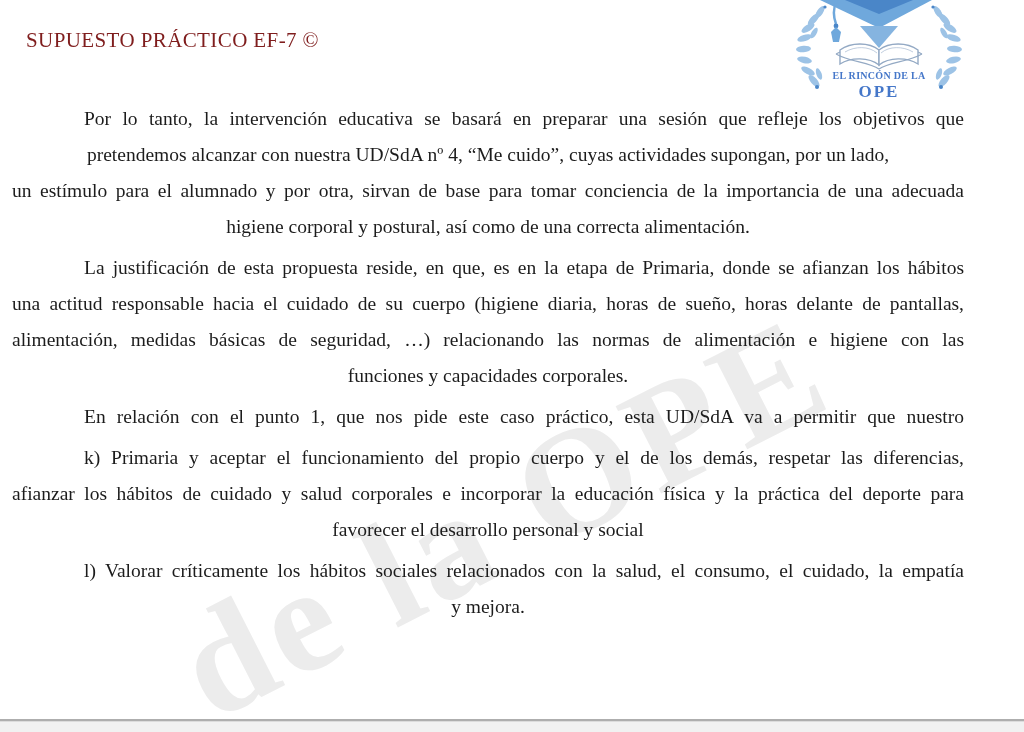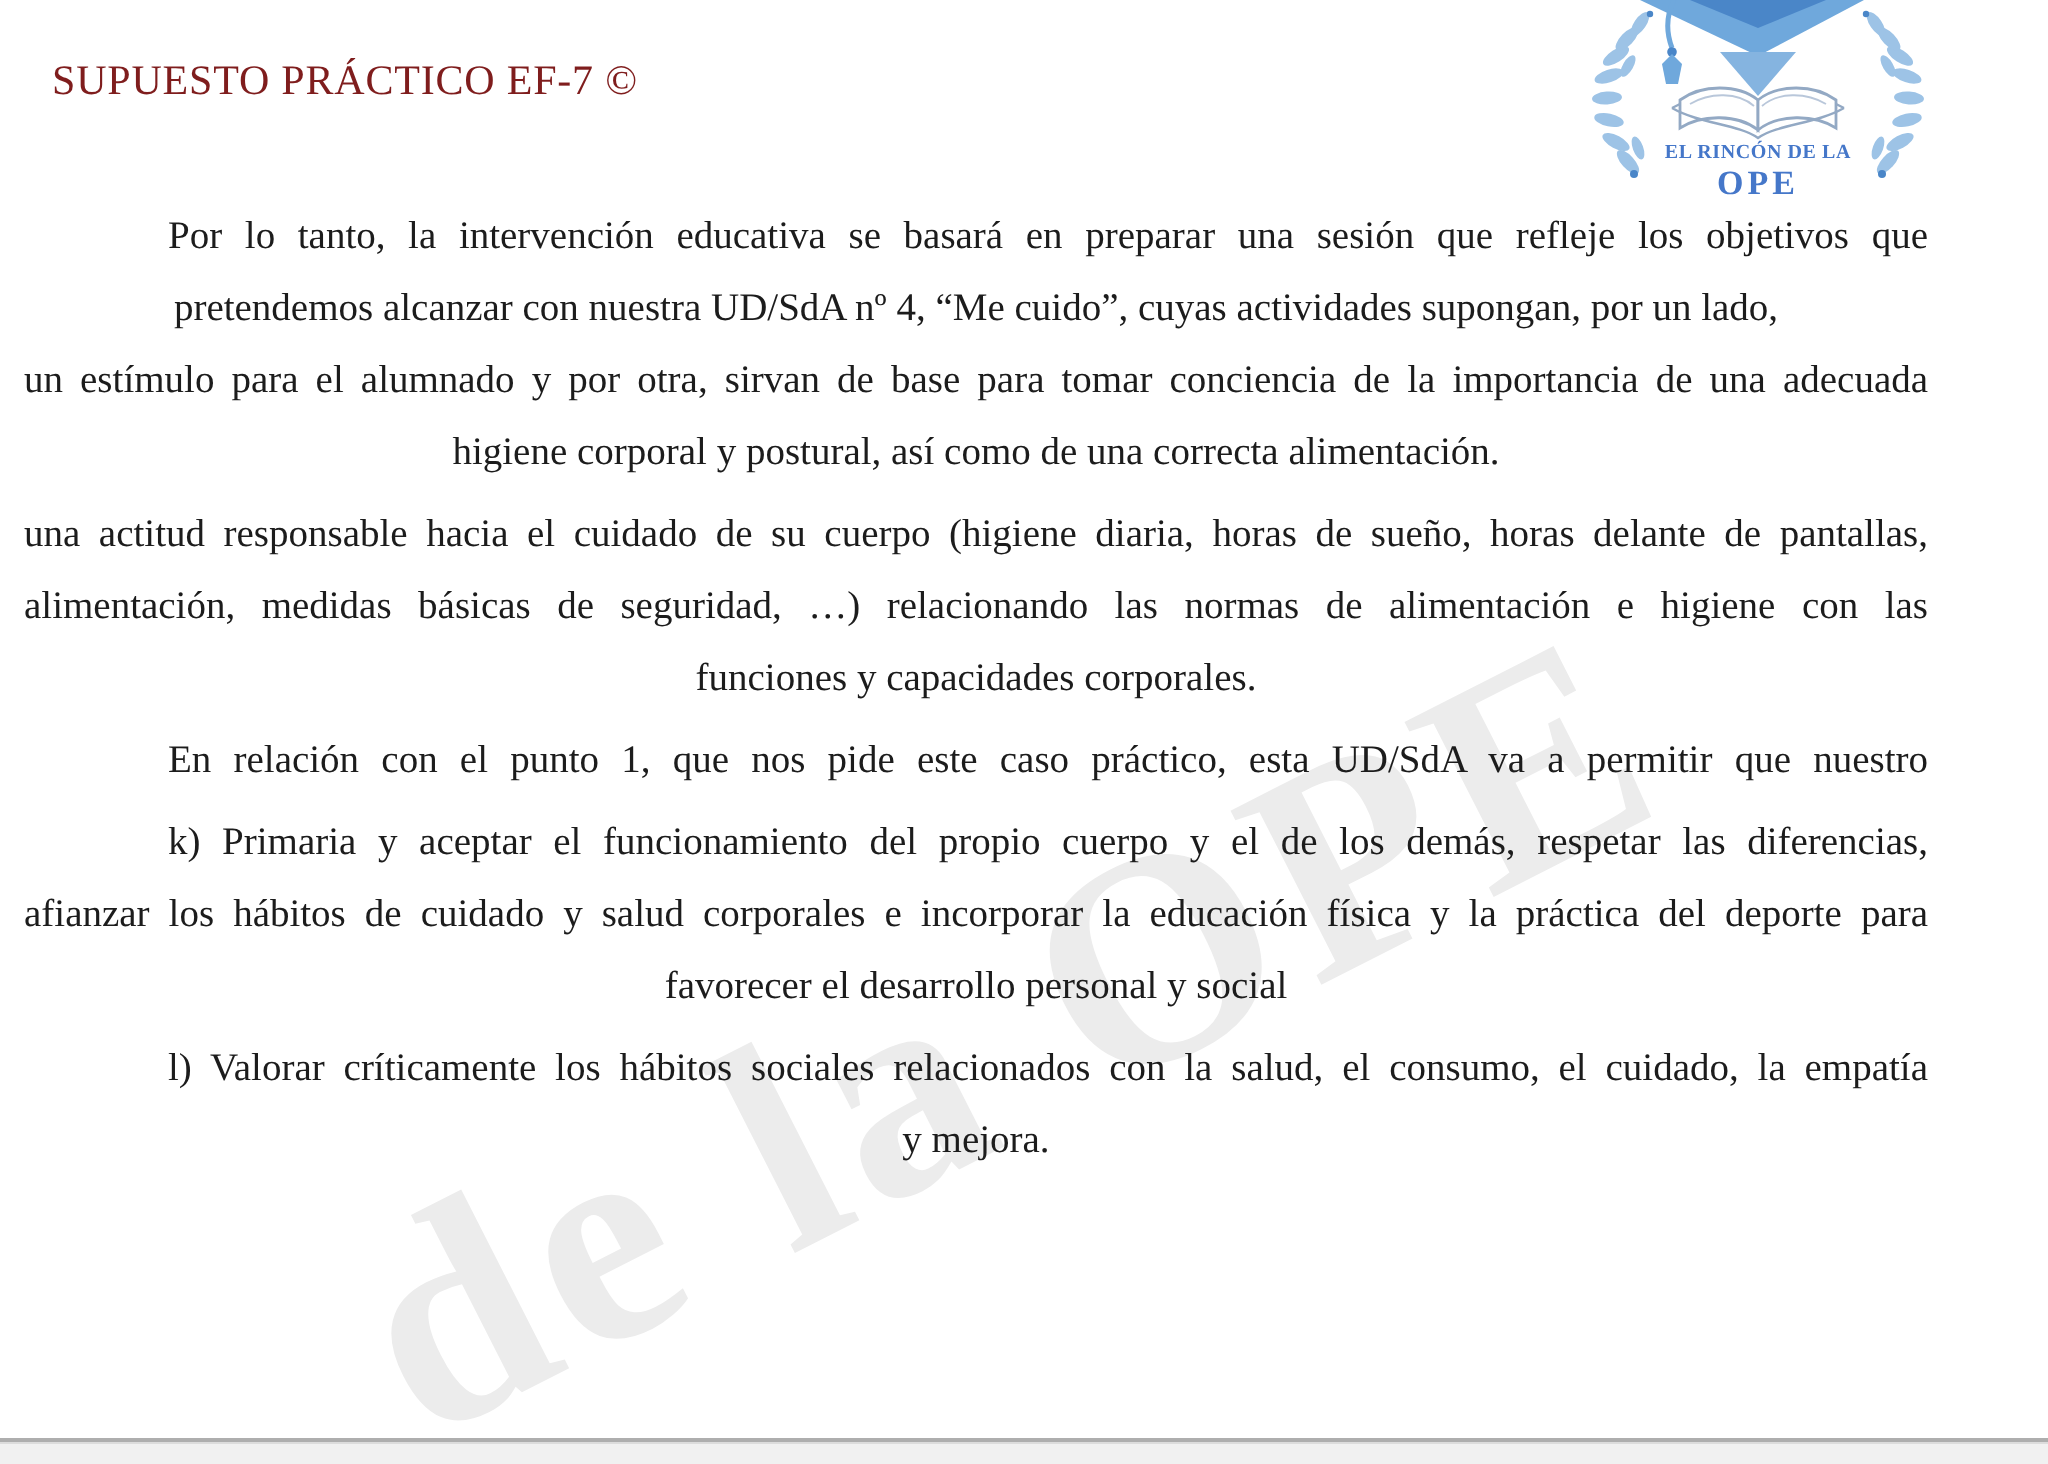--- a/index.html
+++ b/index.html
@@ -95,20 +95,21 @@
 </svg>
 
 <div class="doc">
     <div class="para">
       <div class="line just ind"><span>Por lo tanto, la </span><span class="b">intervención educativa</span><span> se basará en preparar una sesión que refleje los objetivos que</span></div>
       <div class="line"><span>pretendemos alcanzar con nuestra </span><span class="b">UD/SdA nº 4, “Me cuido”,</span><span> cuyas actividades supongan, por un lado,</span></div>
       <div class="line just"><span>un estímulo para el alumnado y por otra, sirvan de base para tomar conciencia de la importancia de una adecuada</span></div>
       <div class="line"><span>higiene corporal y postural, así como de una correcta alimentación.</span></div>
     </div>
     <div class="para">
+      <div class="line just ind"><span>La justificación de esta propuesta reside, en que, es en la etapa de Primaria, donde se afianzan los hábitos</span></div>
       <div class="line just"><span>una actitud responsable hacia el cuidado de su cuerpo (higiene diaria, horas de sueño, horas delante de pantallas,</span></div>
       <div class="line just"><span>alimentación, medidas básicas de seguridad, …) relacionando las normas de alimentación e higiene con las</span></div>
       <div class="line"><span>funciones y capacidades corporales.</span></div>
     </div>
     <div class="para">
       <div class="line just ind"><span>En relación con el punto 1, que nos pide este caso práctico, esta UD/SdA va a permitir que nuestro</span></div>
     </div>
     <div class="para">
       <div class="line just ind"><span class="b">k)</span><span> Primaria y aceptar el funcionamiento del propio cuerpo y el de los demás, respetar las diferencias,</span></div>
       <div class="line just"><span>afianzar los hábitos de cuidado y salud corporales e incorporar la educación física y la práctica del deporte para</span></div>

